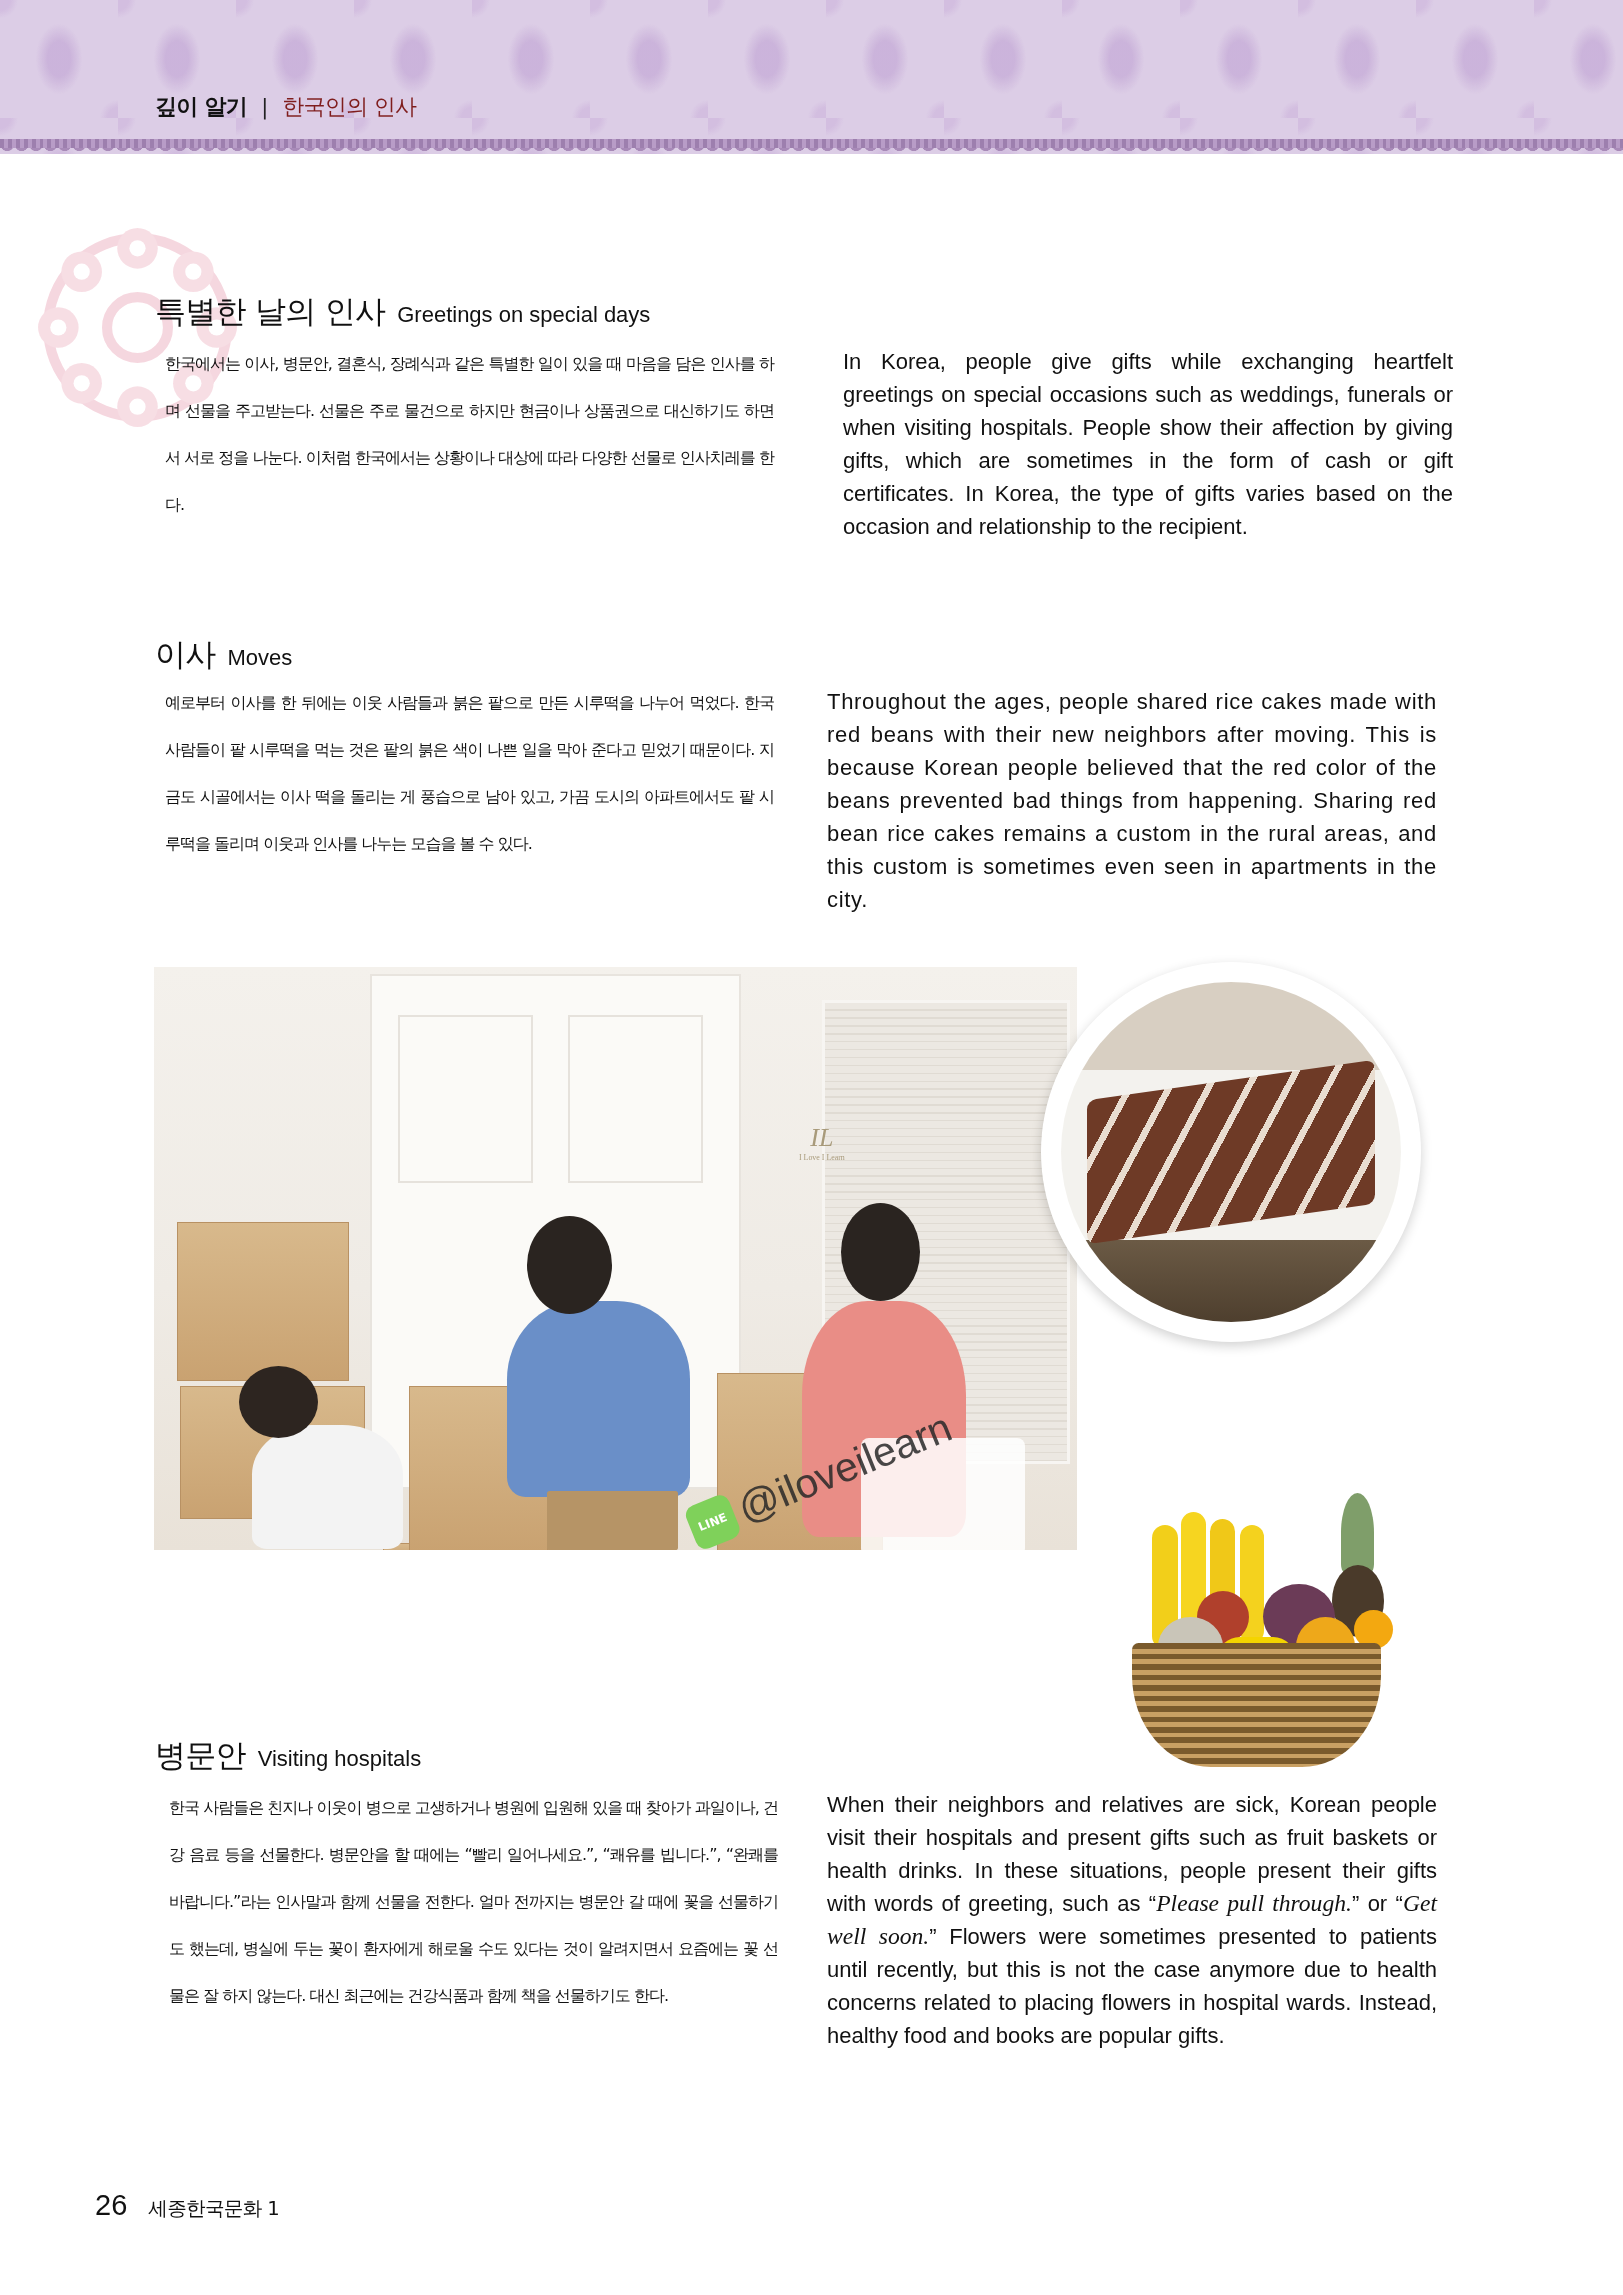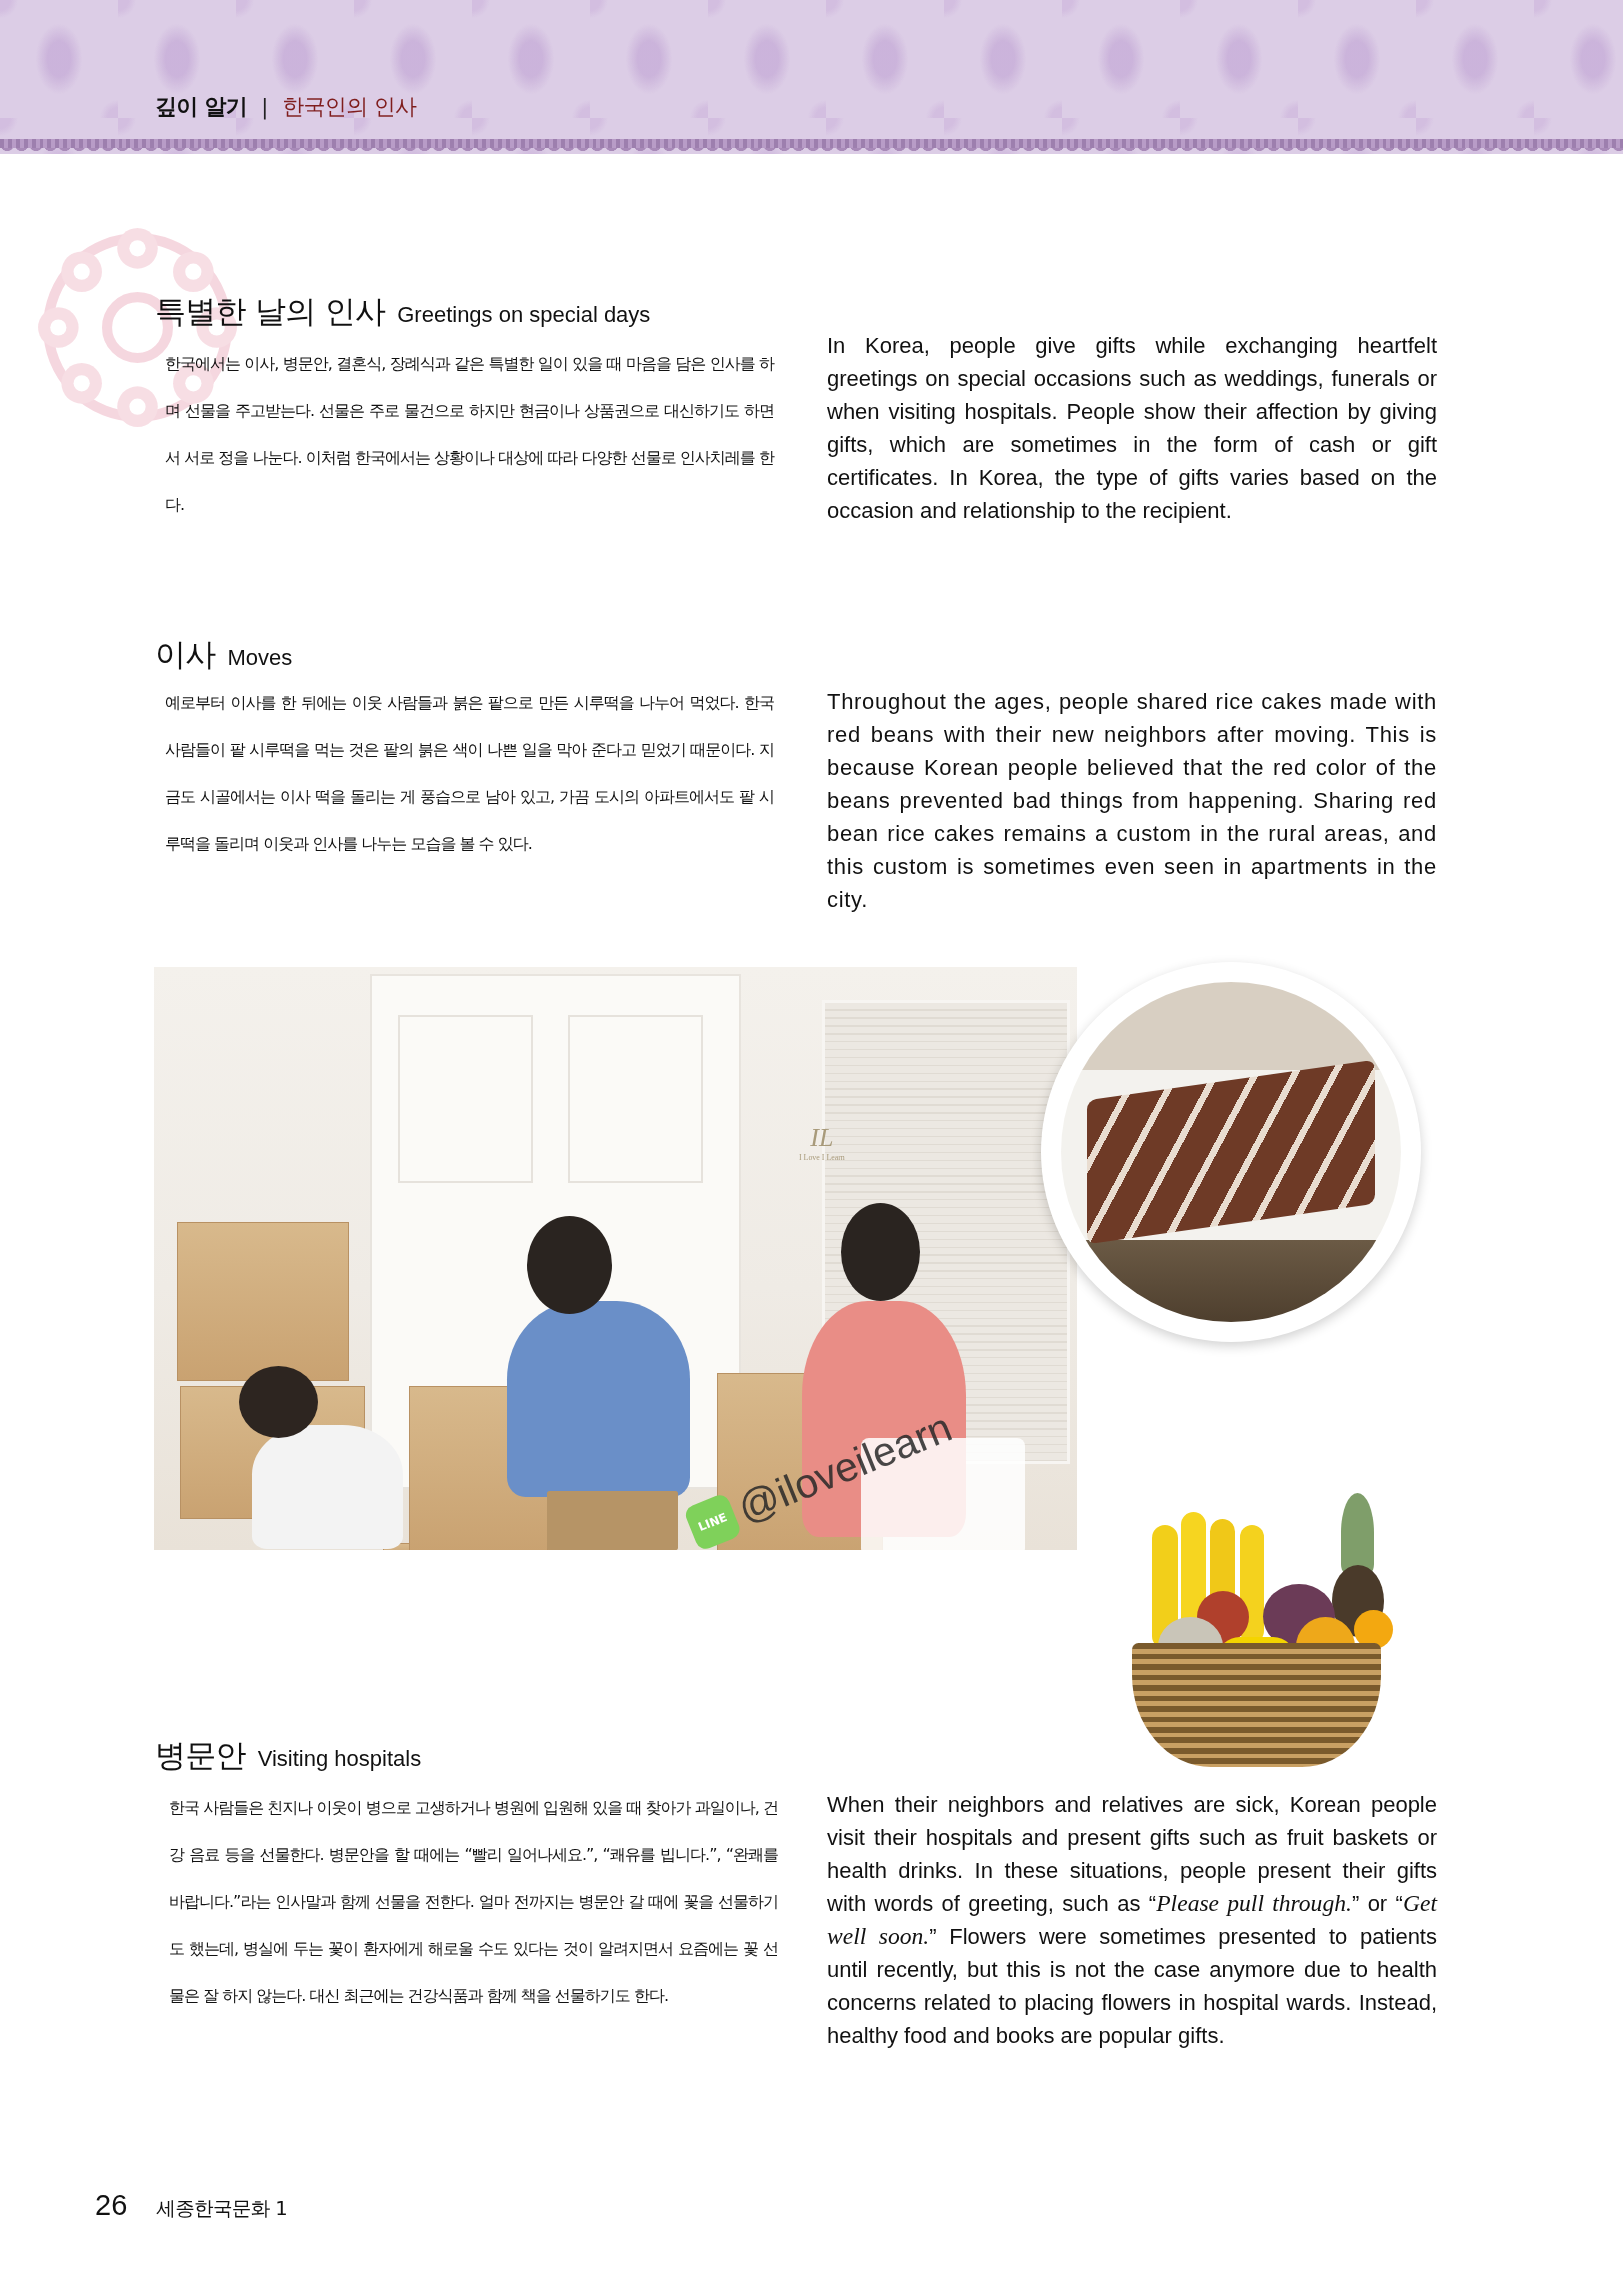--- a/index.html
+++ b/index.html
@@ -120,21 +120,21 @@
     .watermark .handle { font-family: "Liberation Sans", sans-serif; font-size: 41px; color: rgba(40,40,40,0.85); }
     .wm-logo {
       position: absolute; left: 799px; top: 1123px; color: #a89a7a; text-align: center;
       font-family: "Liberation Serif", serif;
     }
     .wm-logo .mono { font-style: italic; font-size: 26px; }
     .wm-logo .txt { font-size: 7.9px; }
 
     .footer {
       position: absolute; left: 95px; top: 2189px;
-      display: flex; align-items: baseline; gap: 29px;
+      display: flex; align-items: baseline; gap: 21px;
     }
     .footer .page { font-family: "Liberation Sans", sans-serif; font-size: 29px; }
     .footer .book { font-size: 19.6px; letter-spacing: -0.7px; }
   </style>
 </head>
 <body>
 
 <div class="header"></div>
 <div class="header-trim"></div>
 <div class="header-label">
@@ -169,21 +169,21 @@
     <circle cx="22" cy="100" r="8"></circle>
       <circle cx="45" cy="45" r="8"></circle>
   </g>
 </svg>
 
 <div class="section-title" style="top:291px;">
   <span class="ko">특별한 날의 인사</span>
   <span class="en">Greetings on special days</span>
 </div>
 <p class="ko-para" style="top:340px; margin:0;">한국에서는 이사, 병문안, 결혼식, 장례식과 같은 특별한 일이 있을 때 마음을 담은 인사를 하며 선물을 주고받는다. 선물은 주로 물건으로 하지만 현금이나 상품권으로 대신하기도 하면서 서로 정을 나눈다. 이처럼 한국에서는 상황이나 대상에 따라 다양한 선물로 인사치레를 한다.</p>
-<p class="en-para" style="top:329px; margin:0;">In Korea, people give gifts while exchanging heartfelt greetings on special occasions such as weddings, funerals or when visiting hospitals. People show their affection by giving gifts, which are sometimes in the form of cash or gift certificates. In Korea, the type of gifts varies based on the occasion and relationship to the recipient.</p>
+<p class="en-para" style="top:329px; margin:16px;">In Korea, people give gifts while exchanging heartfelt greetings on special occasions such as weddings, funerals or when visiting hospitals. People show their affection by giving gifts, which are sometimes in the form of cash or gift certificates. In Korea, the type of gifts varies based on the occasion and relationship to the recipient.</p>
 
 <div class="section-title" style="top:634px;">
   <span class="ko">이사</span>
   <span class="en">Moves</span>
 </div>
 <p class="ko-para" style="top:679px; margin:0;">예로부터 이사를 한 뒤에는 이웃 사람들과 붉은 팥으로 만든 시루떡을 나누어 먹었다. 한국 사람들이 팥 시루떡을 먹는 것은 팥의 붉은 색이 나쁜 일을 막아 준다고 믿었기 때문이다. 지금도 시골에서는 이사 떡을 돌리는 게 풍습으로 남아 있고, 가끔 도시의 아파트에서도 팥 시루떡을 돌리며 이웃과 인사를 나누는 모습을 볼 수 있다.</p>
 <p class="en-para" style="top:685px; margin:0; letter-spacing:0.7px;">Throughout the ages, people shared rice cakes made with red beans with their new neighbors after moving. This is because Korean people believed that the red color of the beans prevented bad things from happening. Sharing red bean rice cakes remains a custom in the rural areas, and this custom is sometimes even seen in apartments in the city.</p>
 
 <div class="photo-moving">
   <div class="door"></div>

